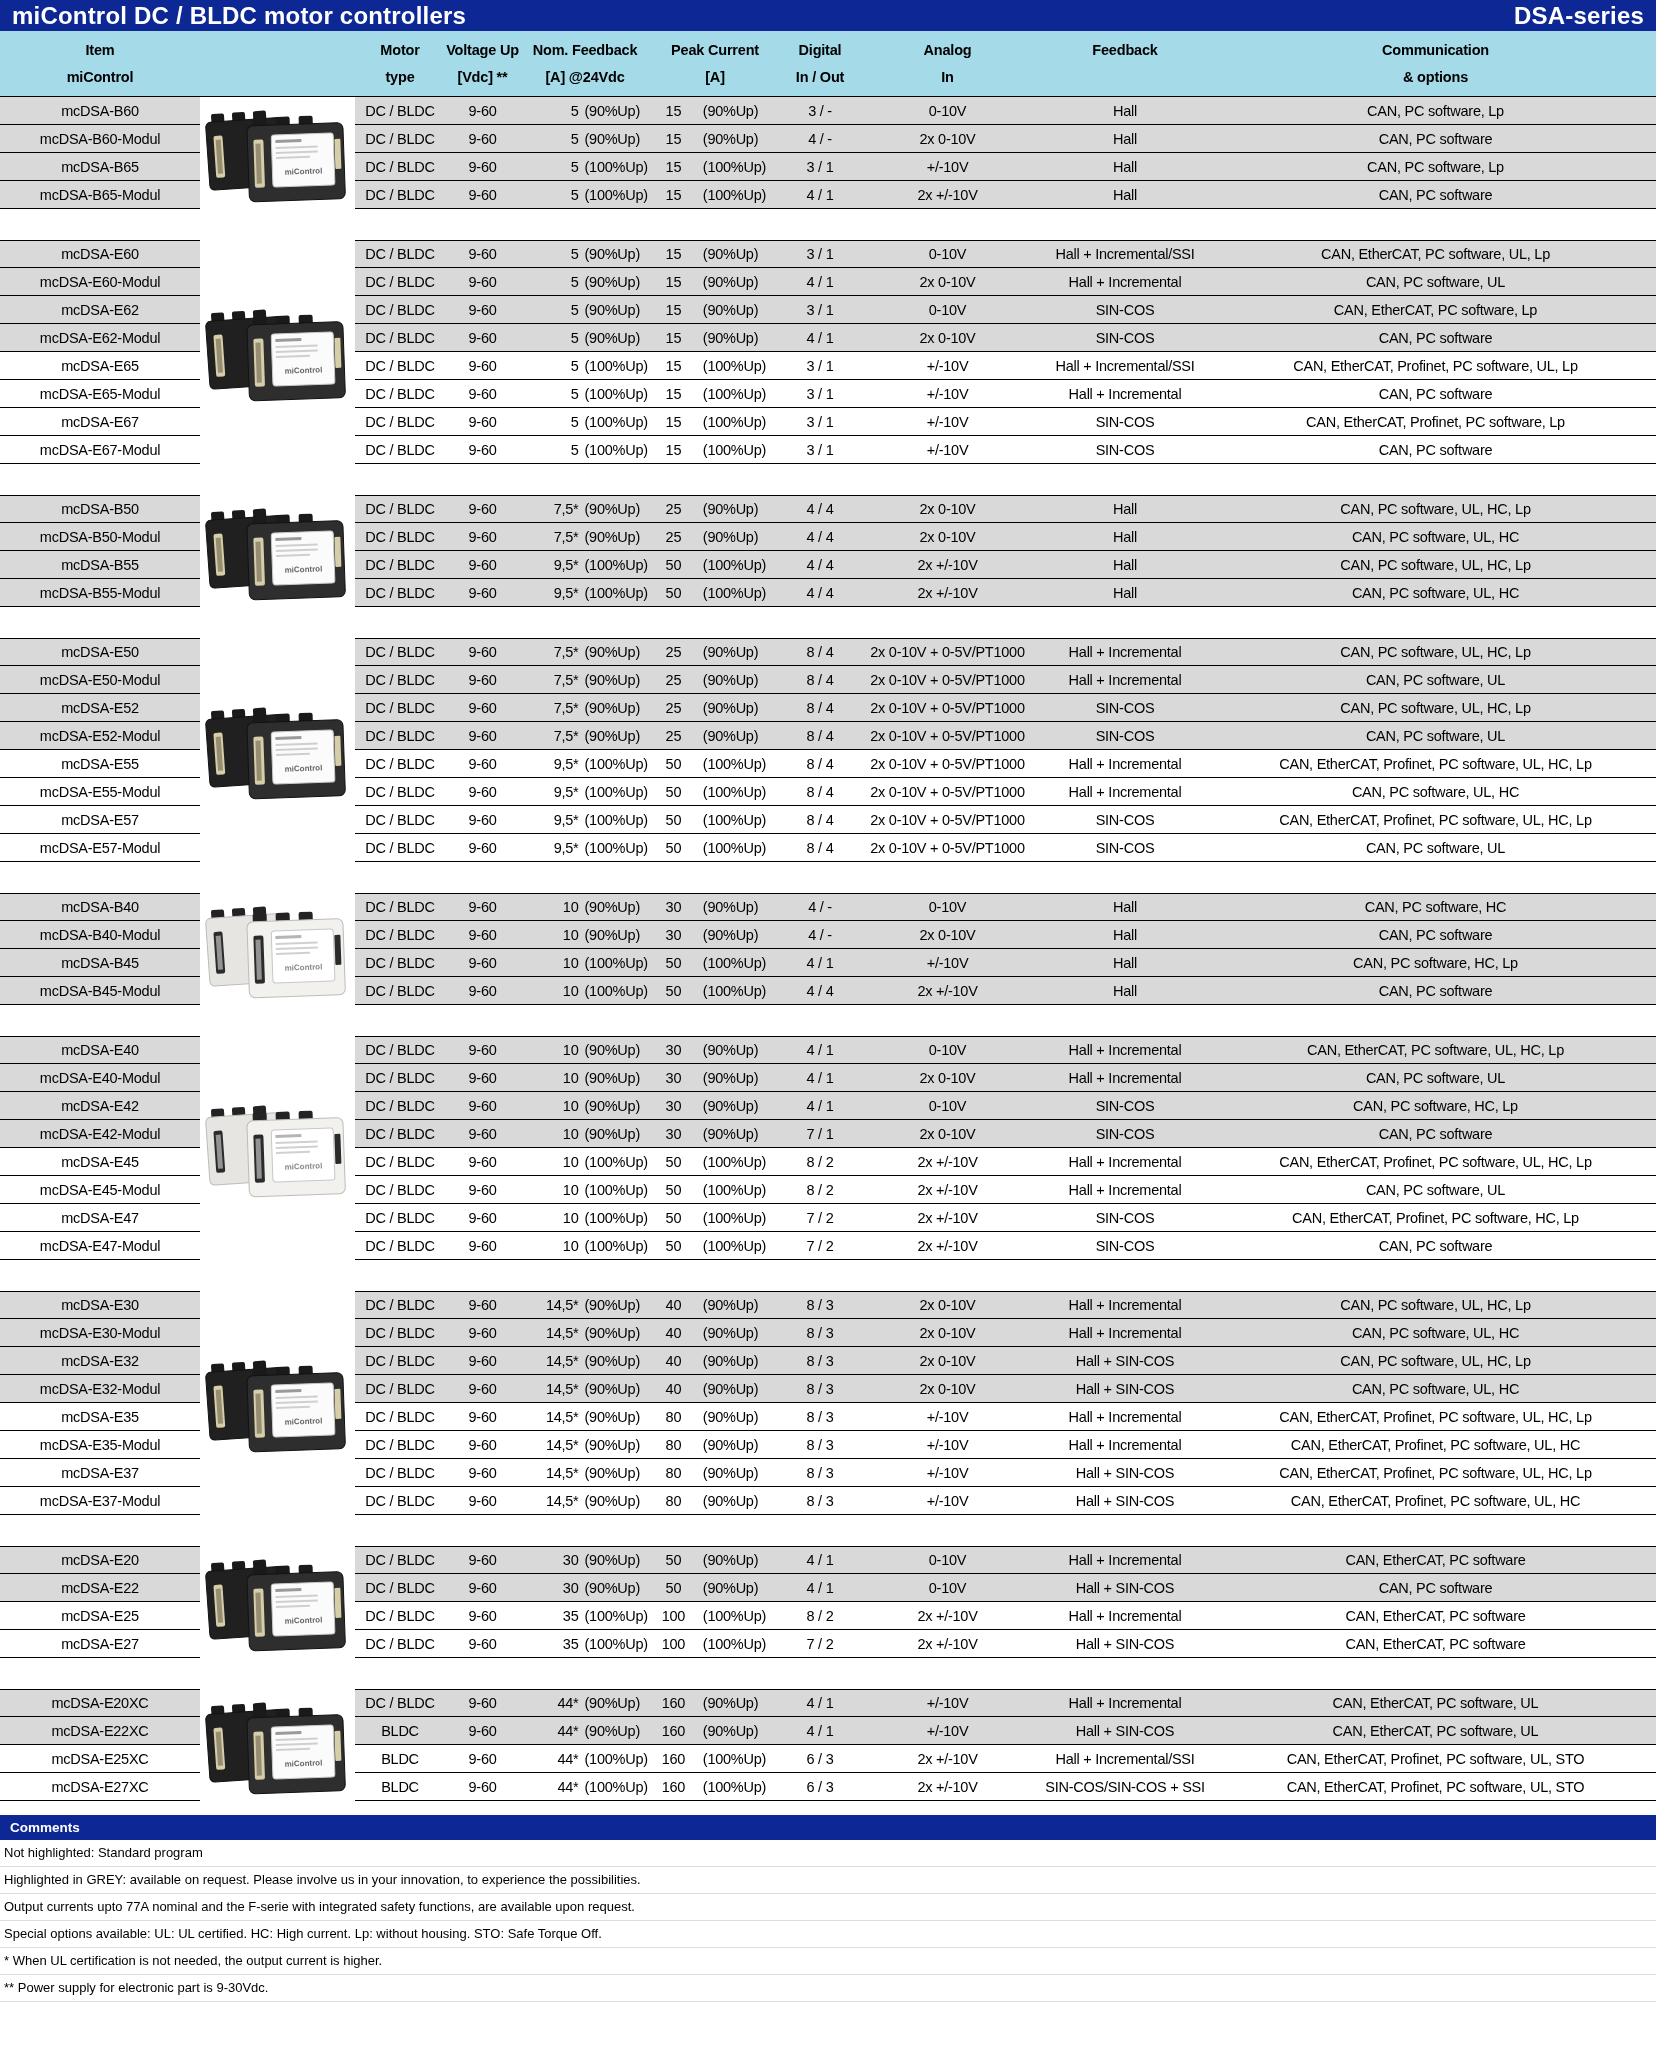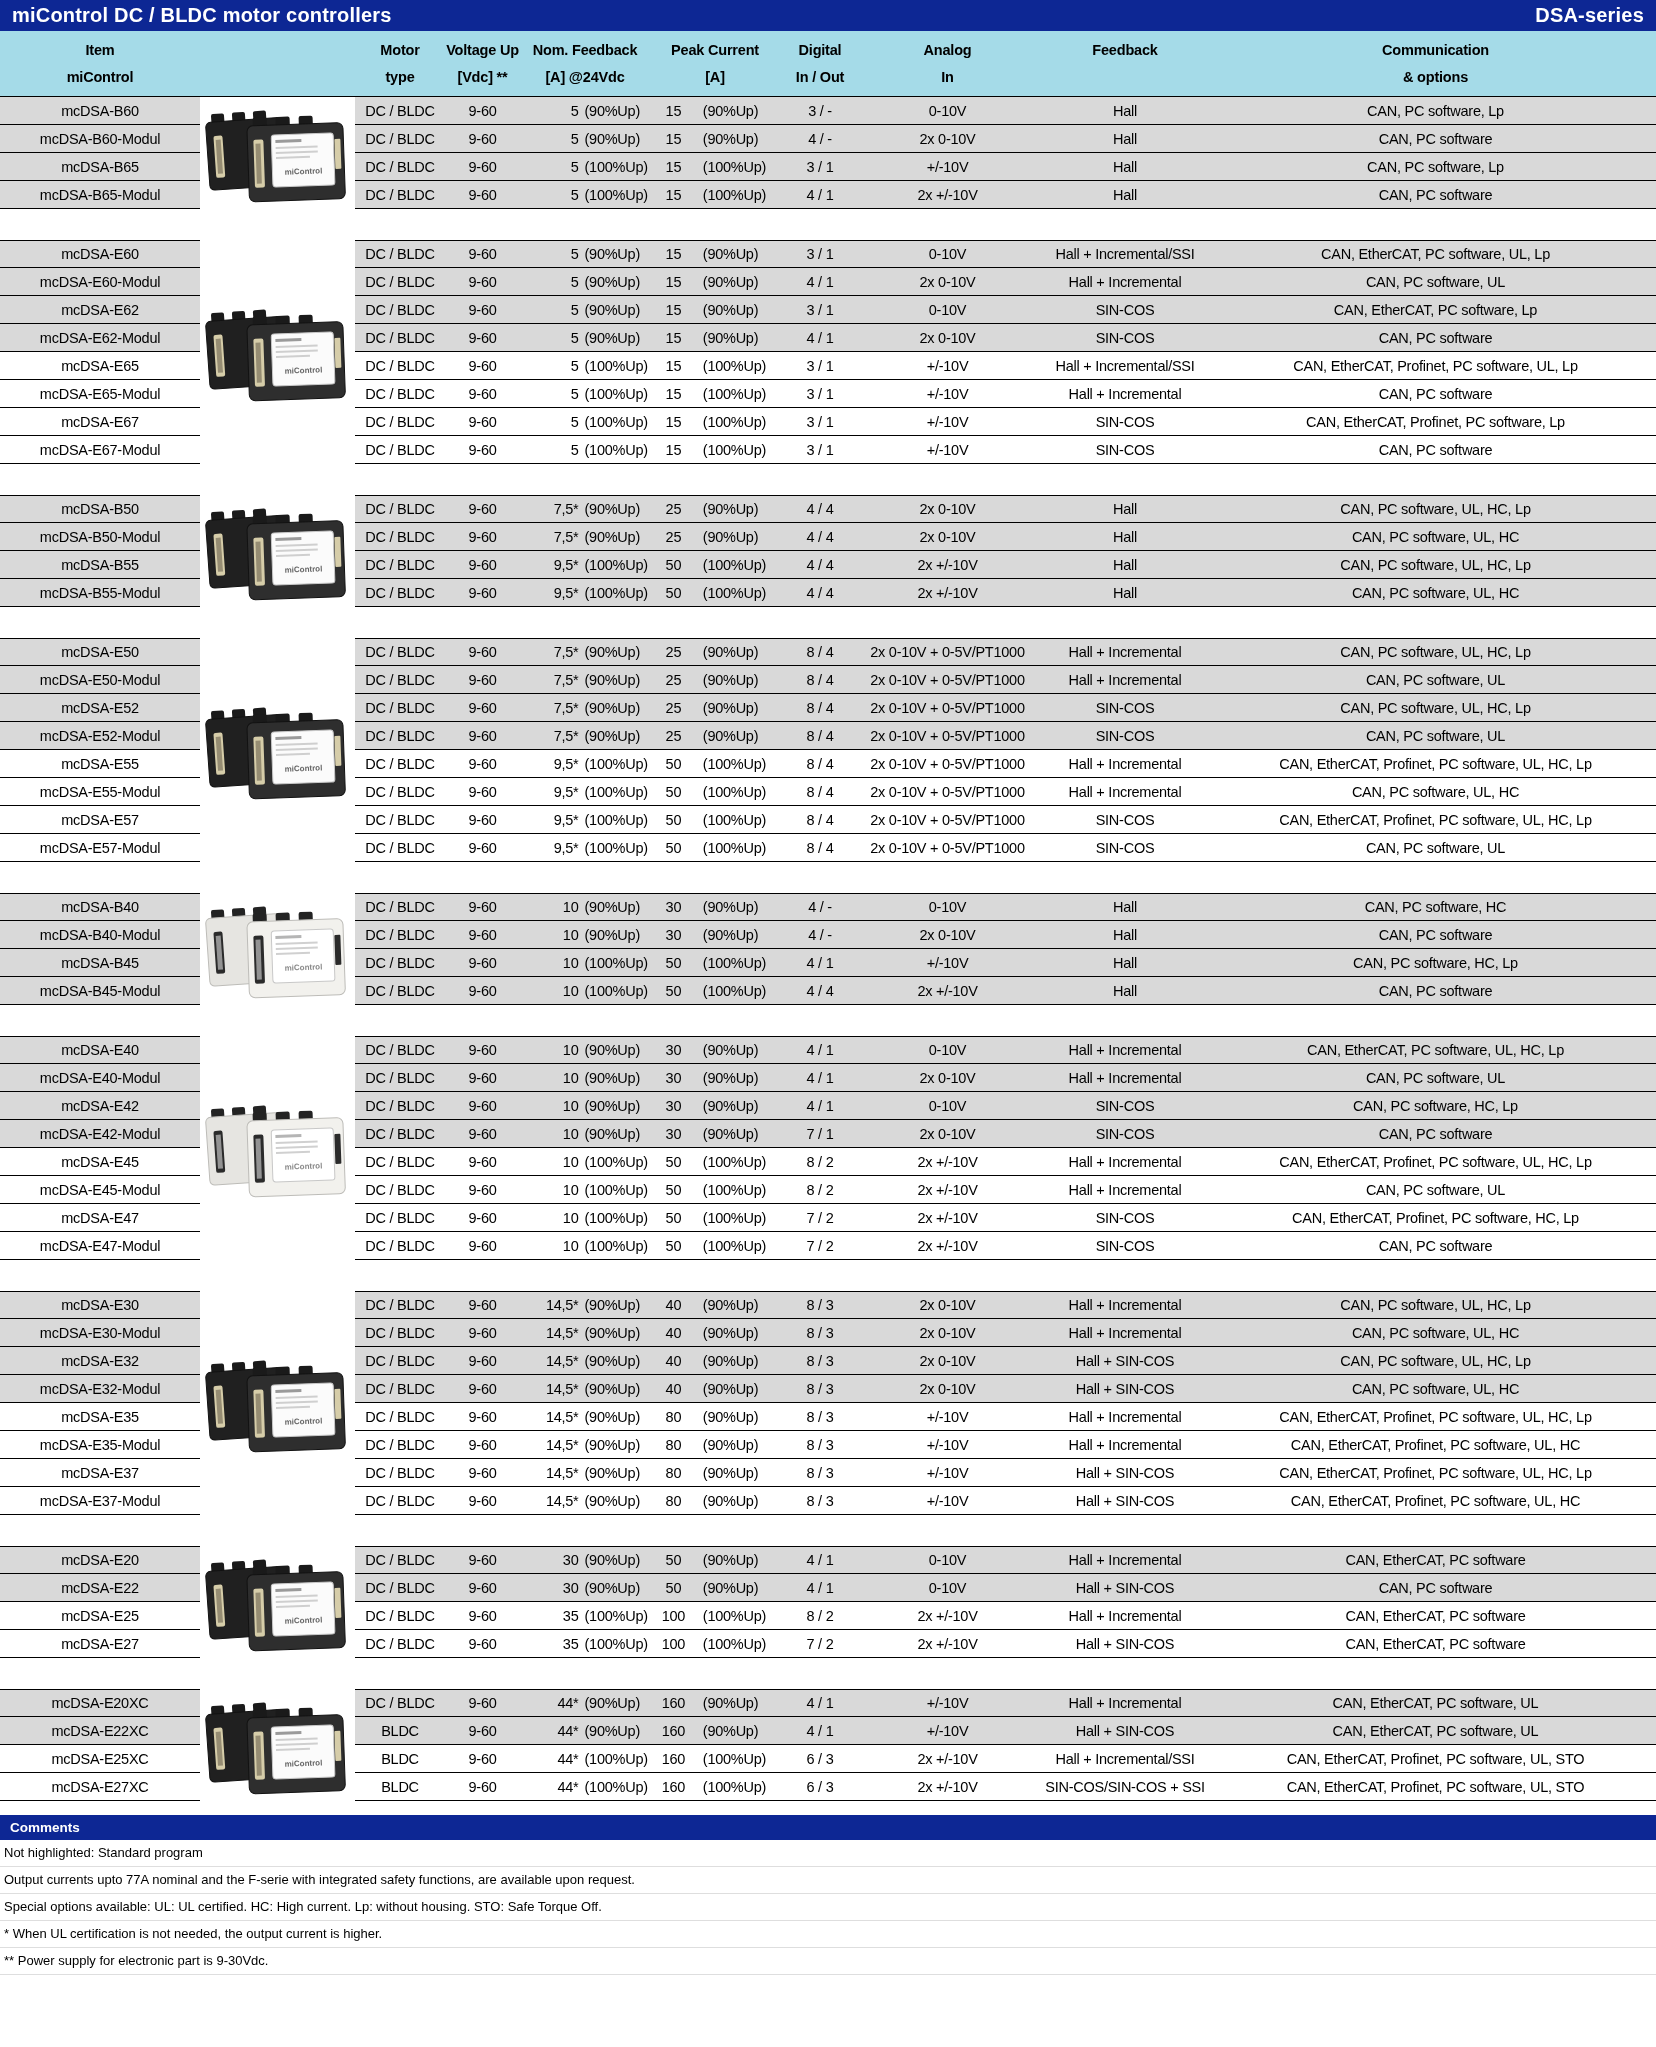--- a/index.html
+++ b/index.html
@@ -10,21 +10,21 @@
   }
   html,body{margin:0;padding:0;}
   body{
     width:1656px;min-height:2047px;background:#fff;color:#000;
     font-family:"Liberation Sans", sans-serif;
     -webkit-font-smoothing:antialiased;
   }
   .titlebar{
     height:31px;background:var(--navy);color:#fff;
     display:flex;justify-content:space-between;align-items:center;
-    padding:0 12px;font-weight:bold;font-size:20px;letter-spacing:.2px;
+    padding:0 12px;font-weight:bold;font-size:24px;letter-spacing:.2px;
   }
   .grid{
     display:grid;
     grid-template-columns:200px 155px 90px 75px 130px 130px 80px 175px 180px 441px;
   }
   .colheader{
     background:var(--cyan);
     border-bottom:1px solid var(--line);
     padding:6px 0 5px 0;
   }
@@ -1318,18 +1318,19 @@
           </svg>
         </div>
       </div>
     </div>
 
   <div class="comments-bar">
     <span>Comments</span>
   </div>
   <div id="comments">
       <div class="comment">Not highlighted: Standard program</div>
+      <div class="comment">Highlighted in GREY: available on request. Please involve us in your innovation, to experience the possibilities.</div>
       <div class="comment">Output currents upto 77A nominal and the F-serie with integrated safety functions, are available upon request.</div>
       <div class="comment">Special options available: UL: UL certified. HC: High current. Lp: without housing. STO: Safe Torque Off.</div>
       <div class="comment">* When UL certification is not needed, the output current is higher.</div>
       <div class="comment">** Power supply for electronic part is 9-30Vdc.</div>
     </div>
 </div>
 
 </body></html>

